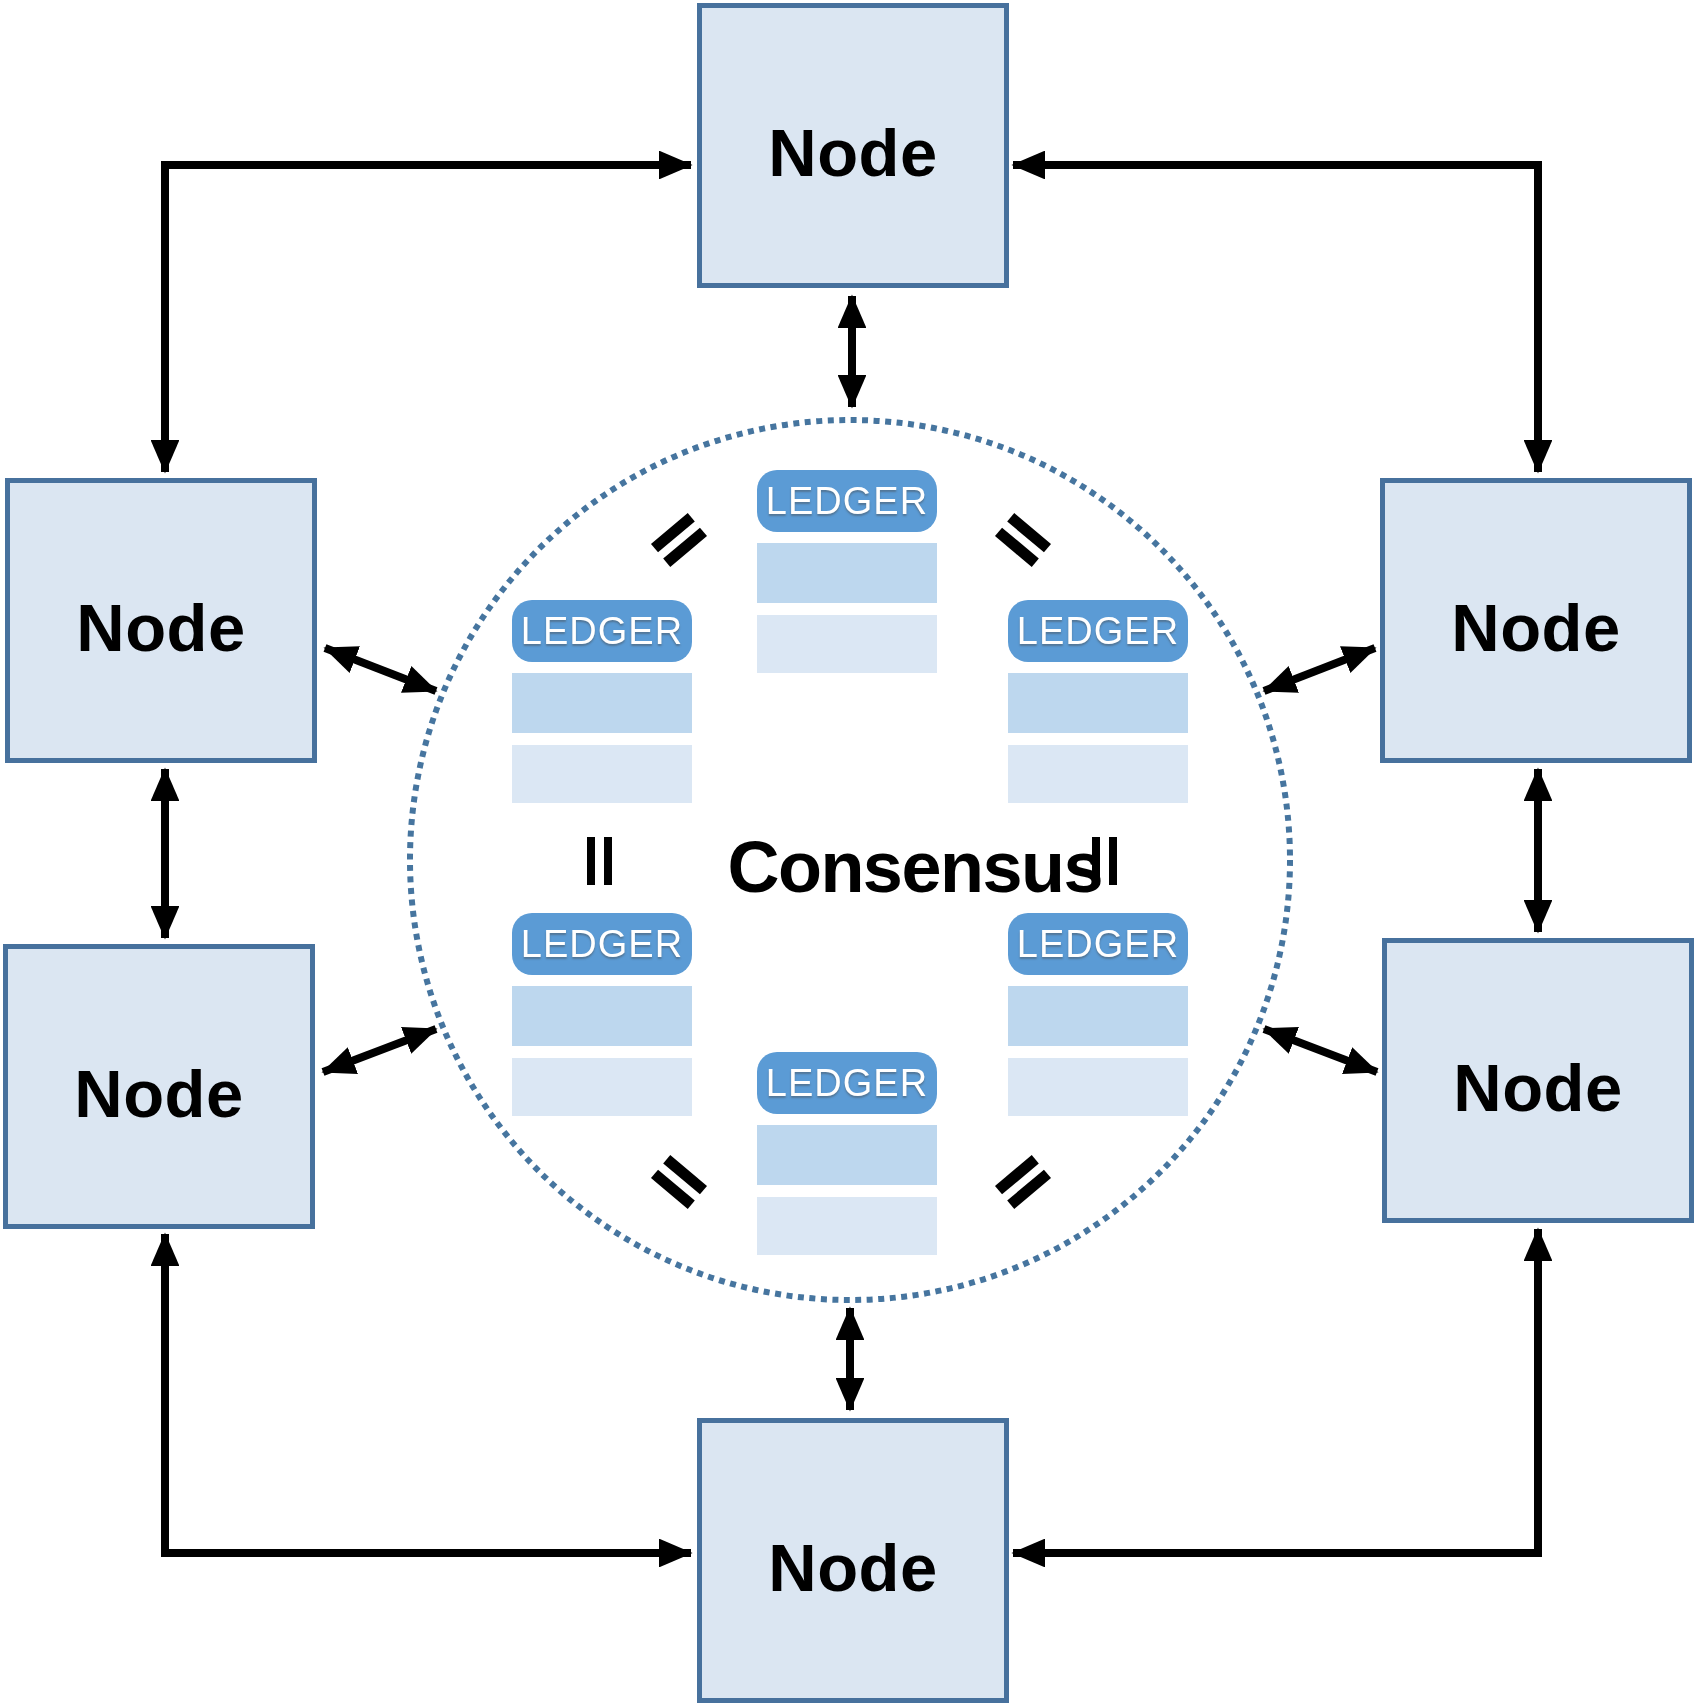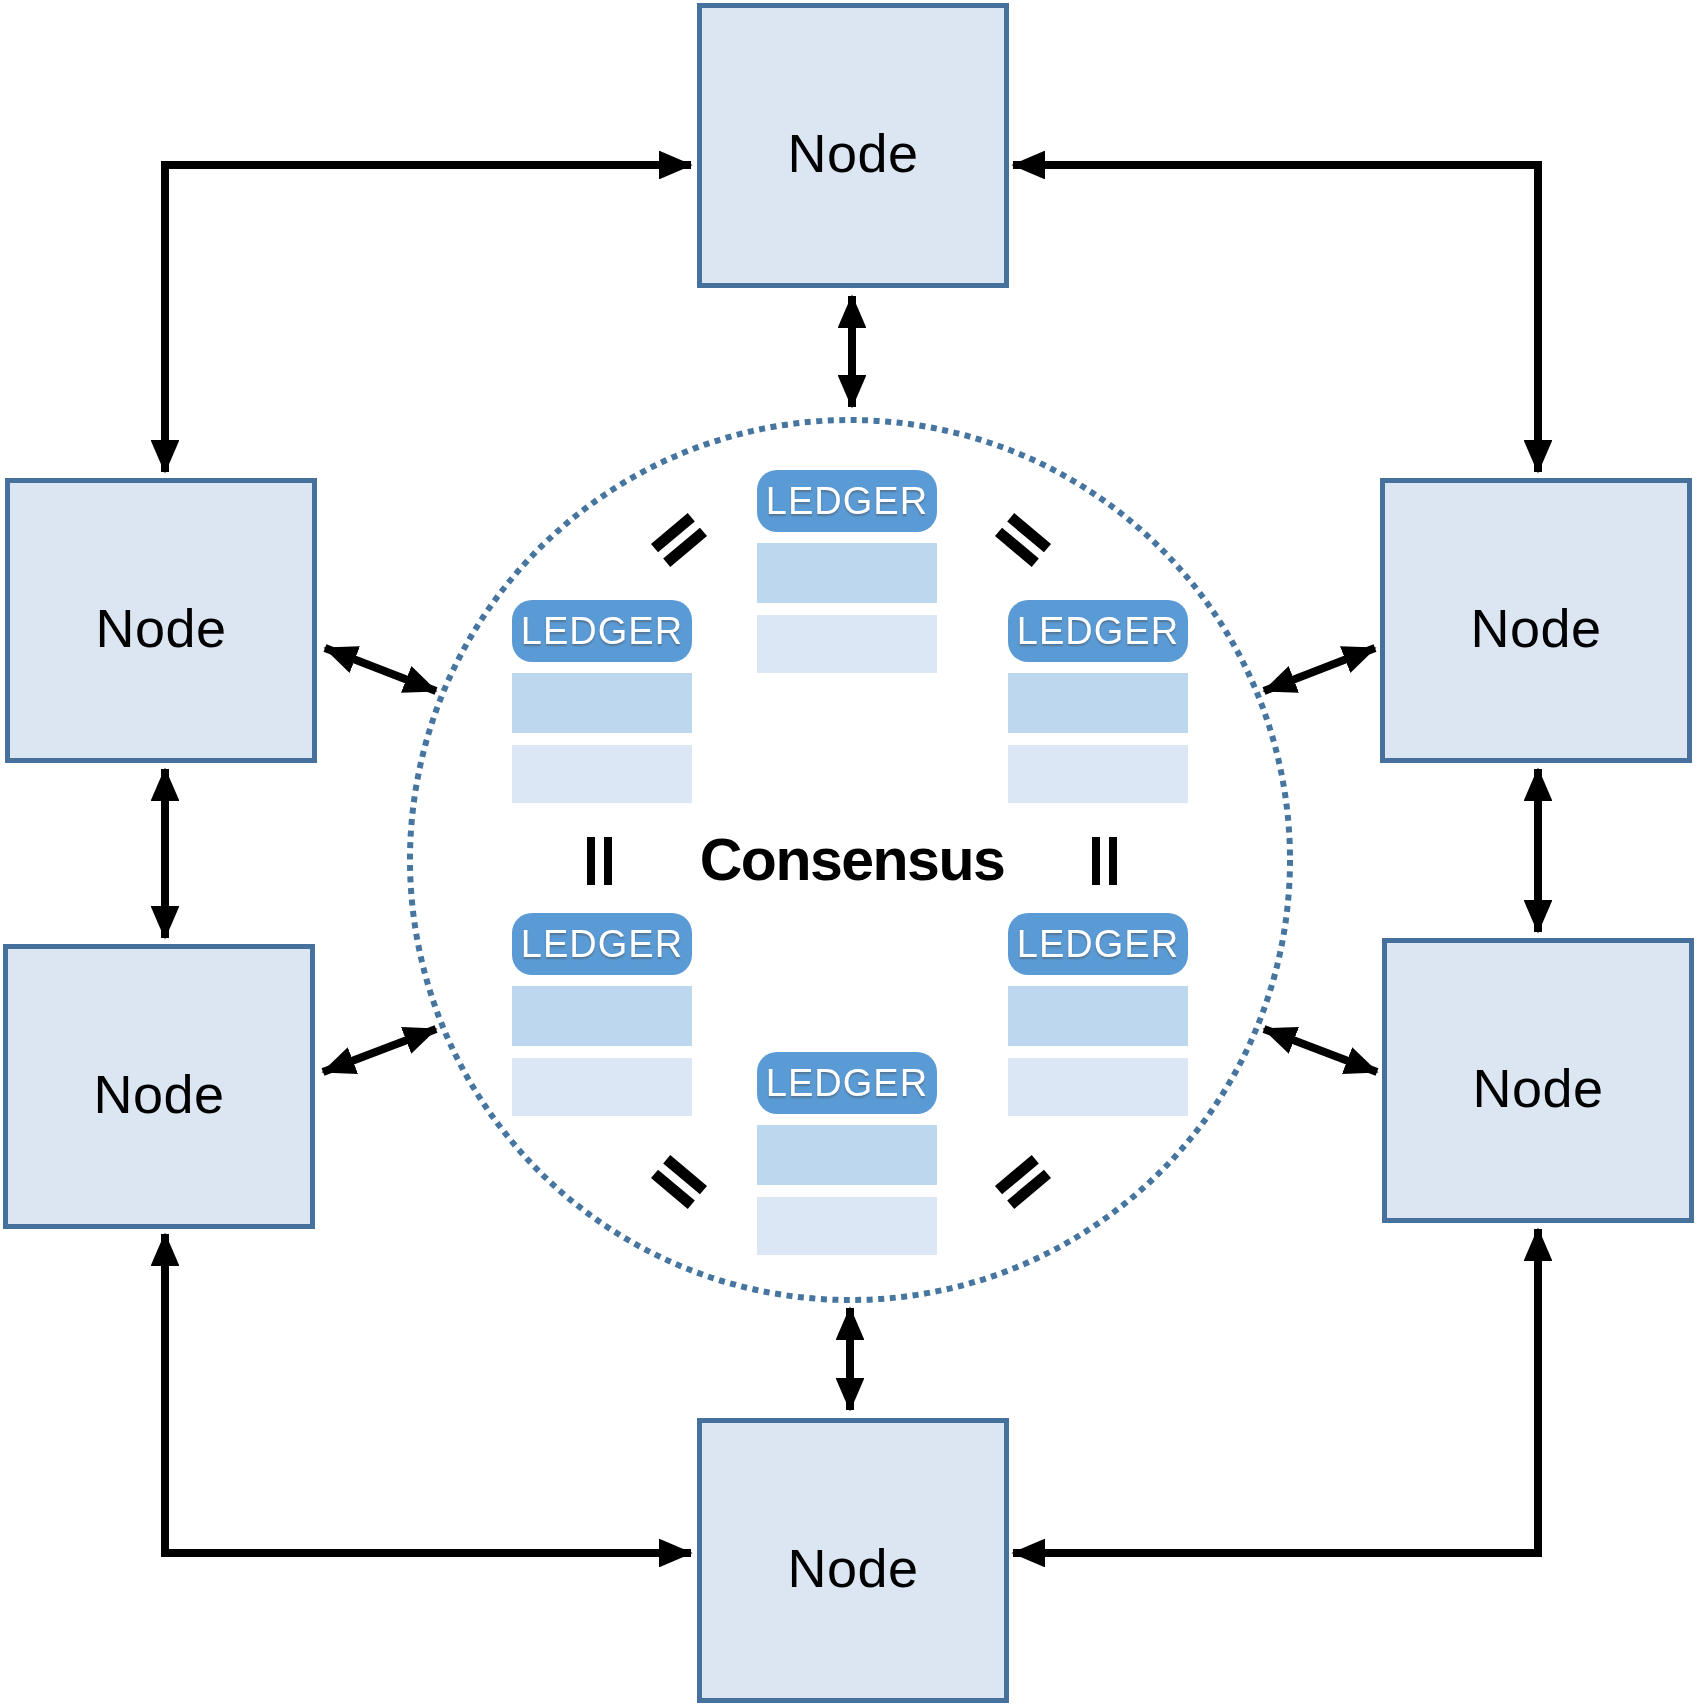--- a/index.html
+++ b/index.html
@@ -14,21 +14,21 @@
   
   .node{
     position:absolute;
     width:312px;height:285px;
     box-sizing:border-box;
     background:var(--node_fill,#dbe6f2);
     border:5px solid var(--node_border,#47719d);
     display:flex;align-items:center;justify-content:center;
   }
   .node span{
-    font-size:54px;font-weight:400;color:var(--node_text,#000);
+    font-size:67px;font-weight:700;color:var(--node_text,#000);
     letter-spacing:0.5px;
     margin-top:14px;
   }
   
   .ledger{position:absolute;width:180px;}
   .lhead{
     height:62px;background:var(--ledger_header,#5b9bd5);
     display:flex;align-items:center;justify-content:center;border-radius:20px;
   }
   .lhead span{
@@ -47,21 +47,21 @@
   .eq.rneg{transform:rotate(-40deg);}
   .eq.rpos{transform:rotate(40deg);}
   .eqv{
     position:absolute;width:25px;height:48px;
     display:flex;justify-content:space-between;
   }
   .eqv i{display:block;width:8px;background:var(--arrow,#000);}
   
   .consensus{
     position:absolute;left:602px;top:826px;width:500px;
-    text-align:center;font-size:59px;font-weight:700;
+    text-align:right;font-size:72px;font-weight:700;
     letter-spacing:-1.5px;color:var(--node_text,#000);
   }
   
   .conn{fill:none;stroke:var(--arrow,#000);stroke-width:8;}
   .ring{fill:none;stroke:var(--circle_dots,#46759f);stroke-width:6;stroke-dasharray:6 5.52;}
   #ah path{fill:var(--arrow,#000);}
 </style>
 </head>
 <body>
 

